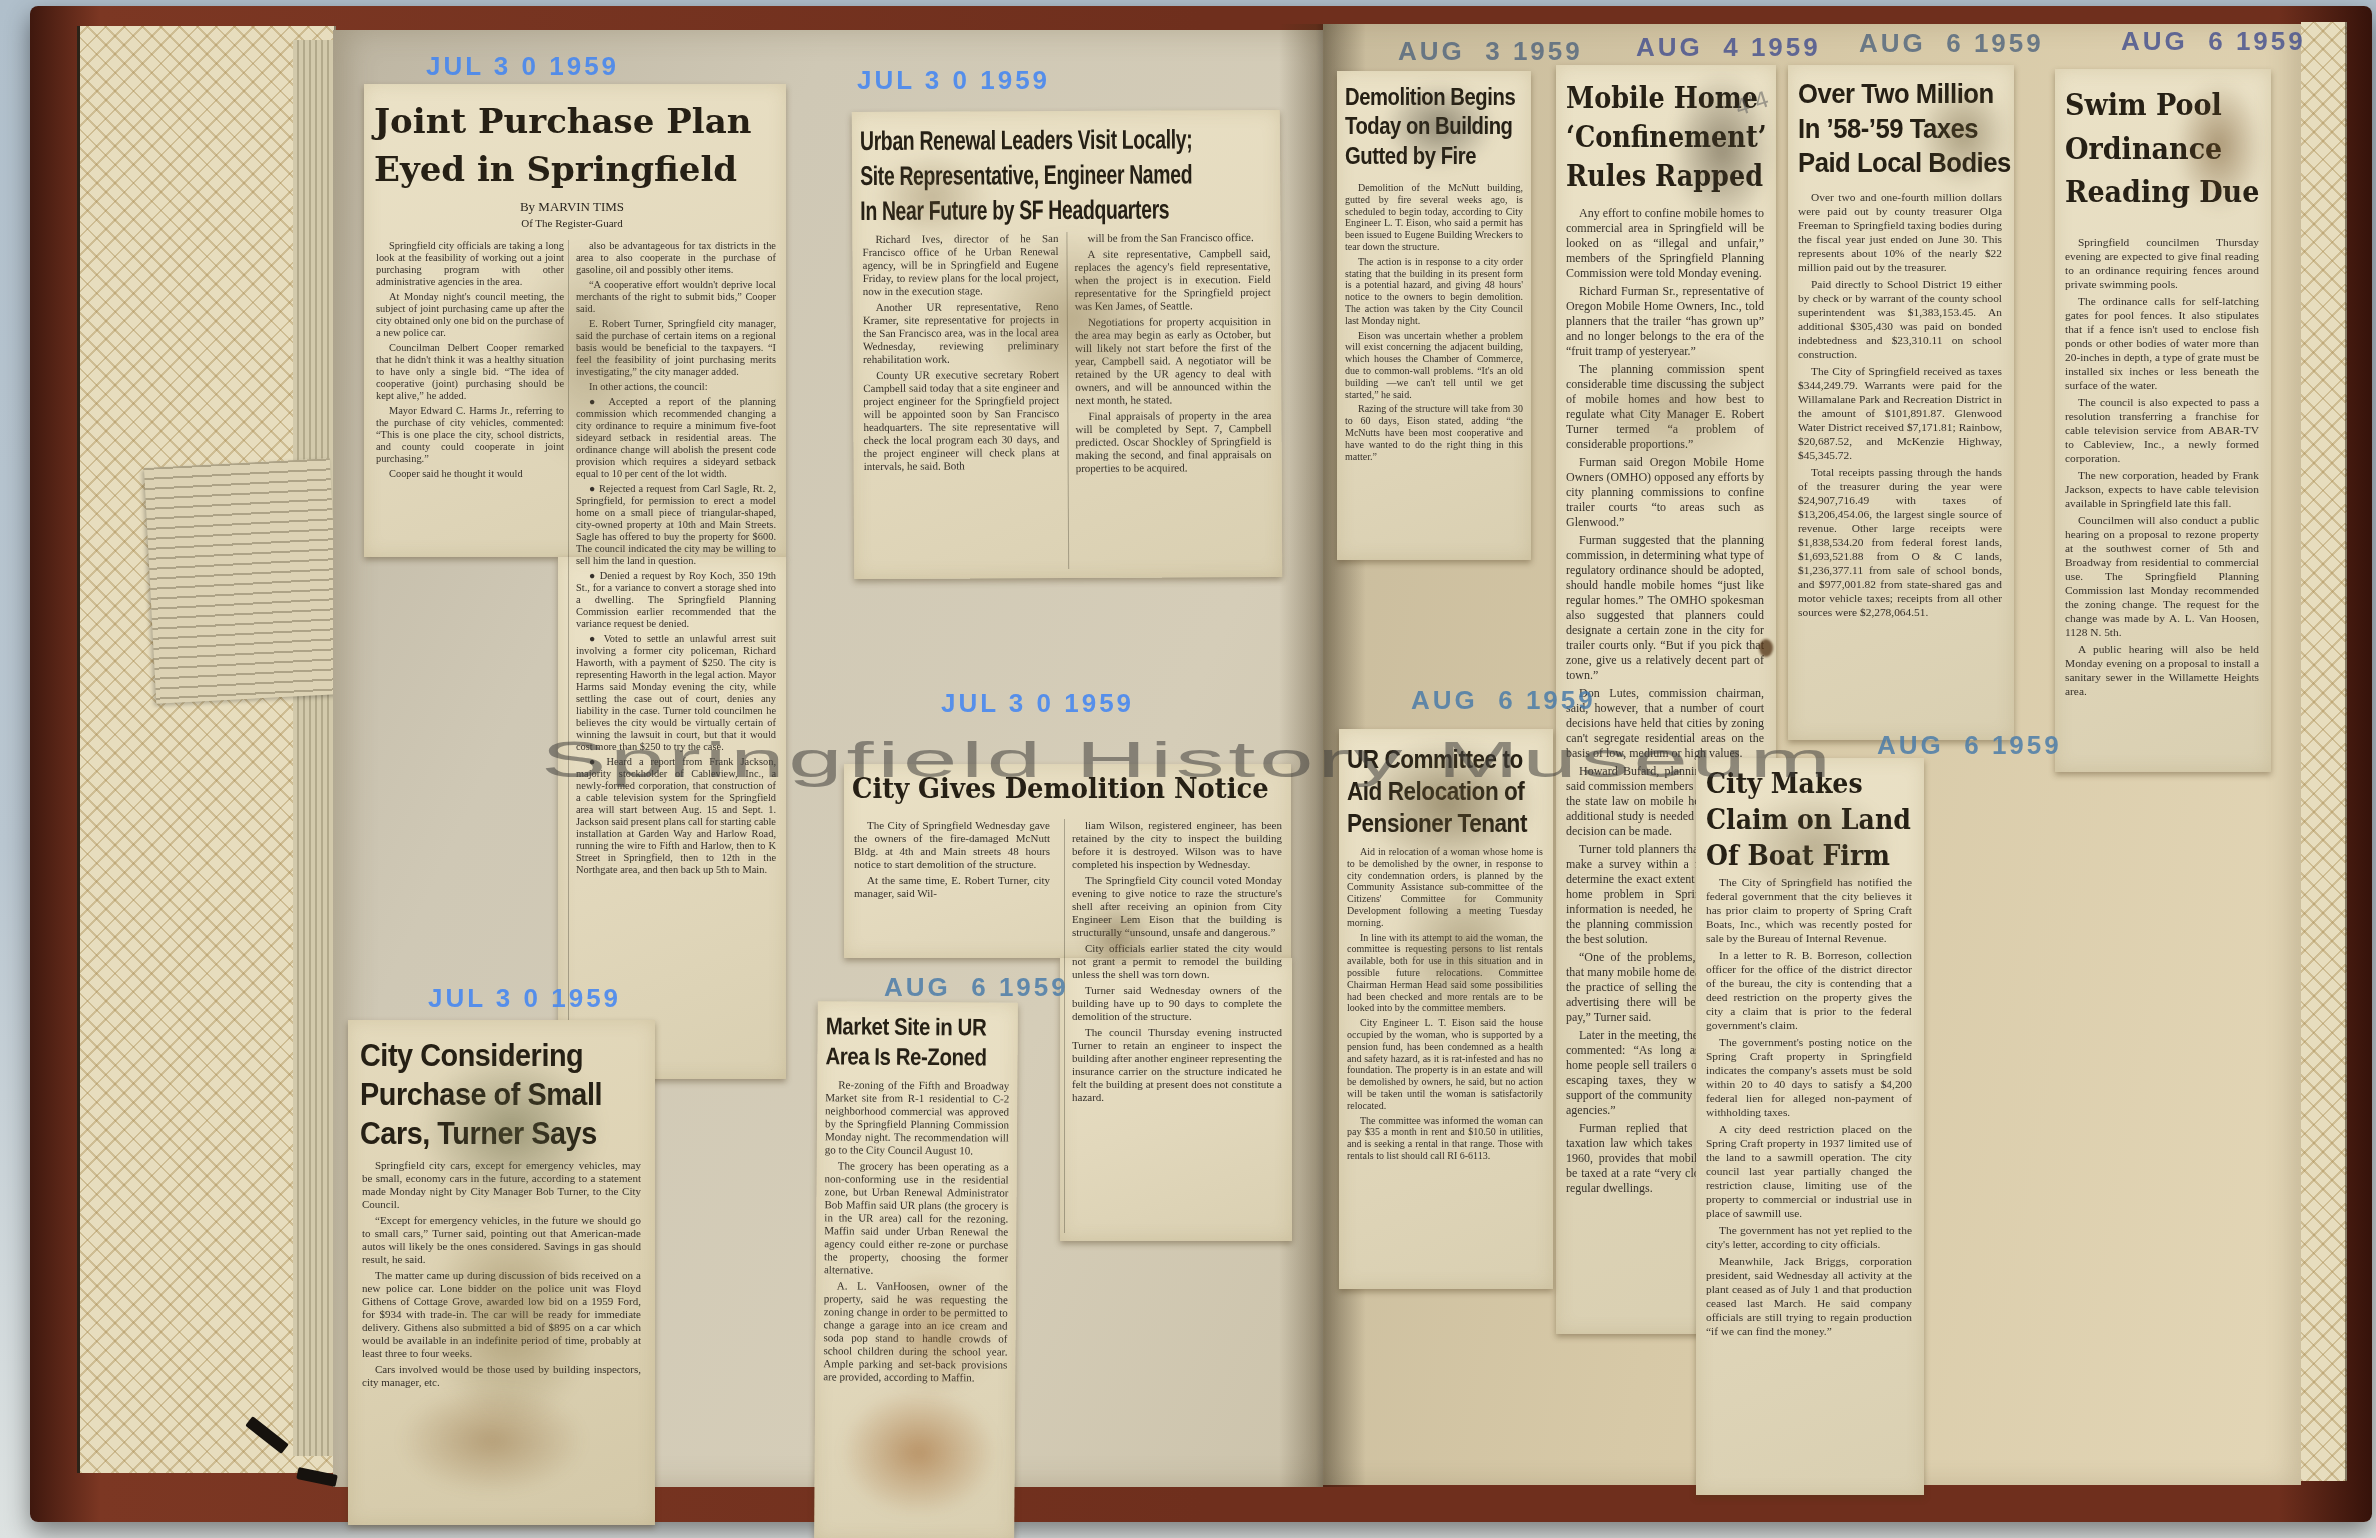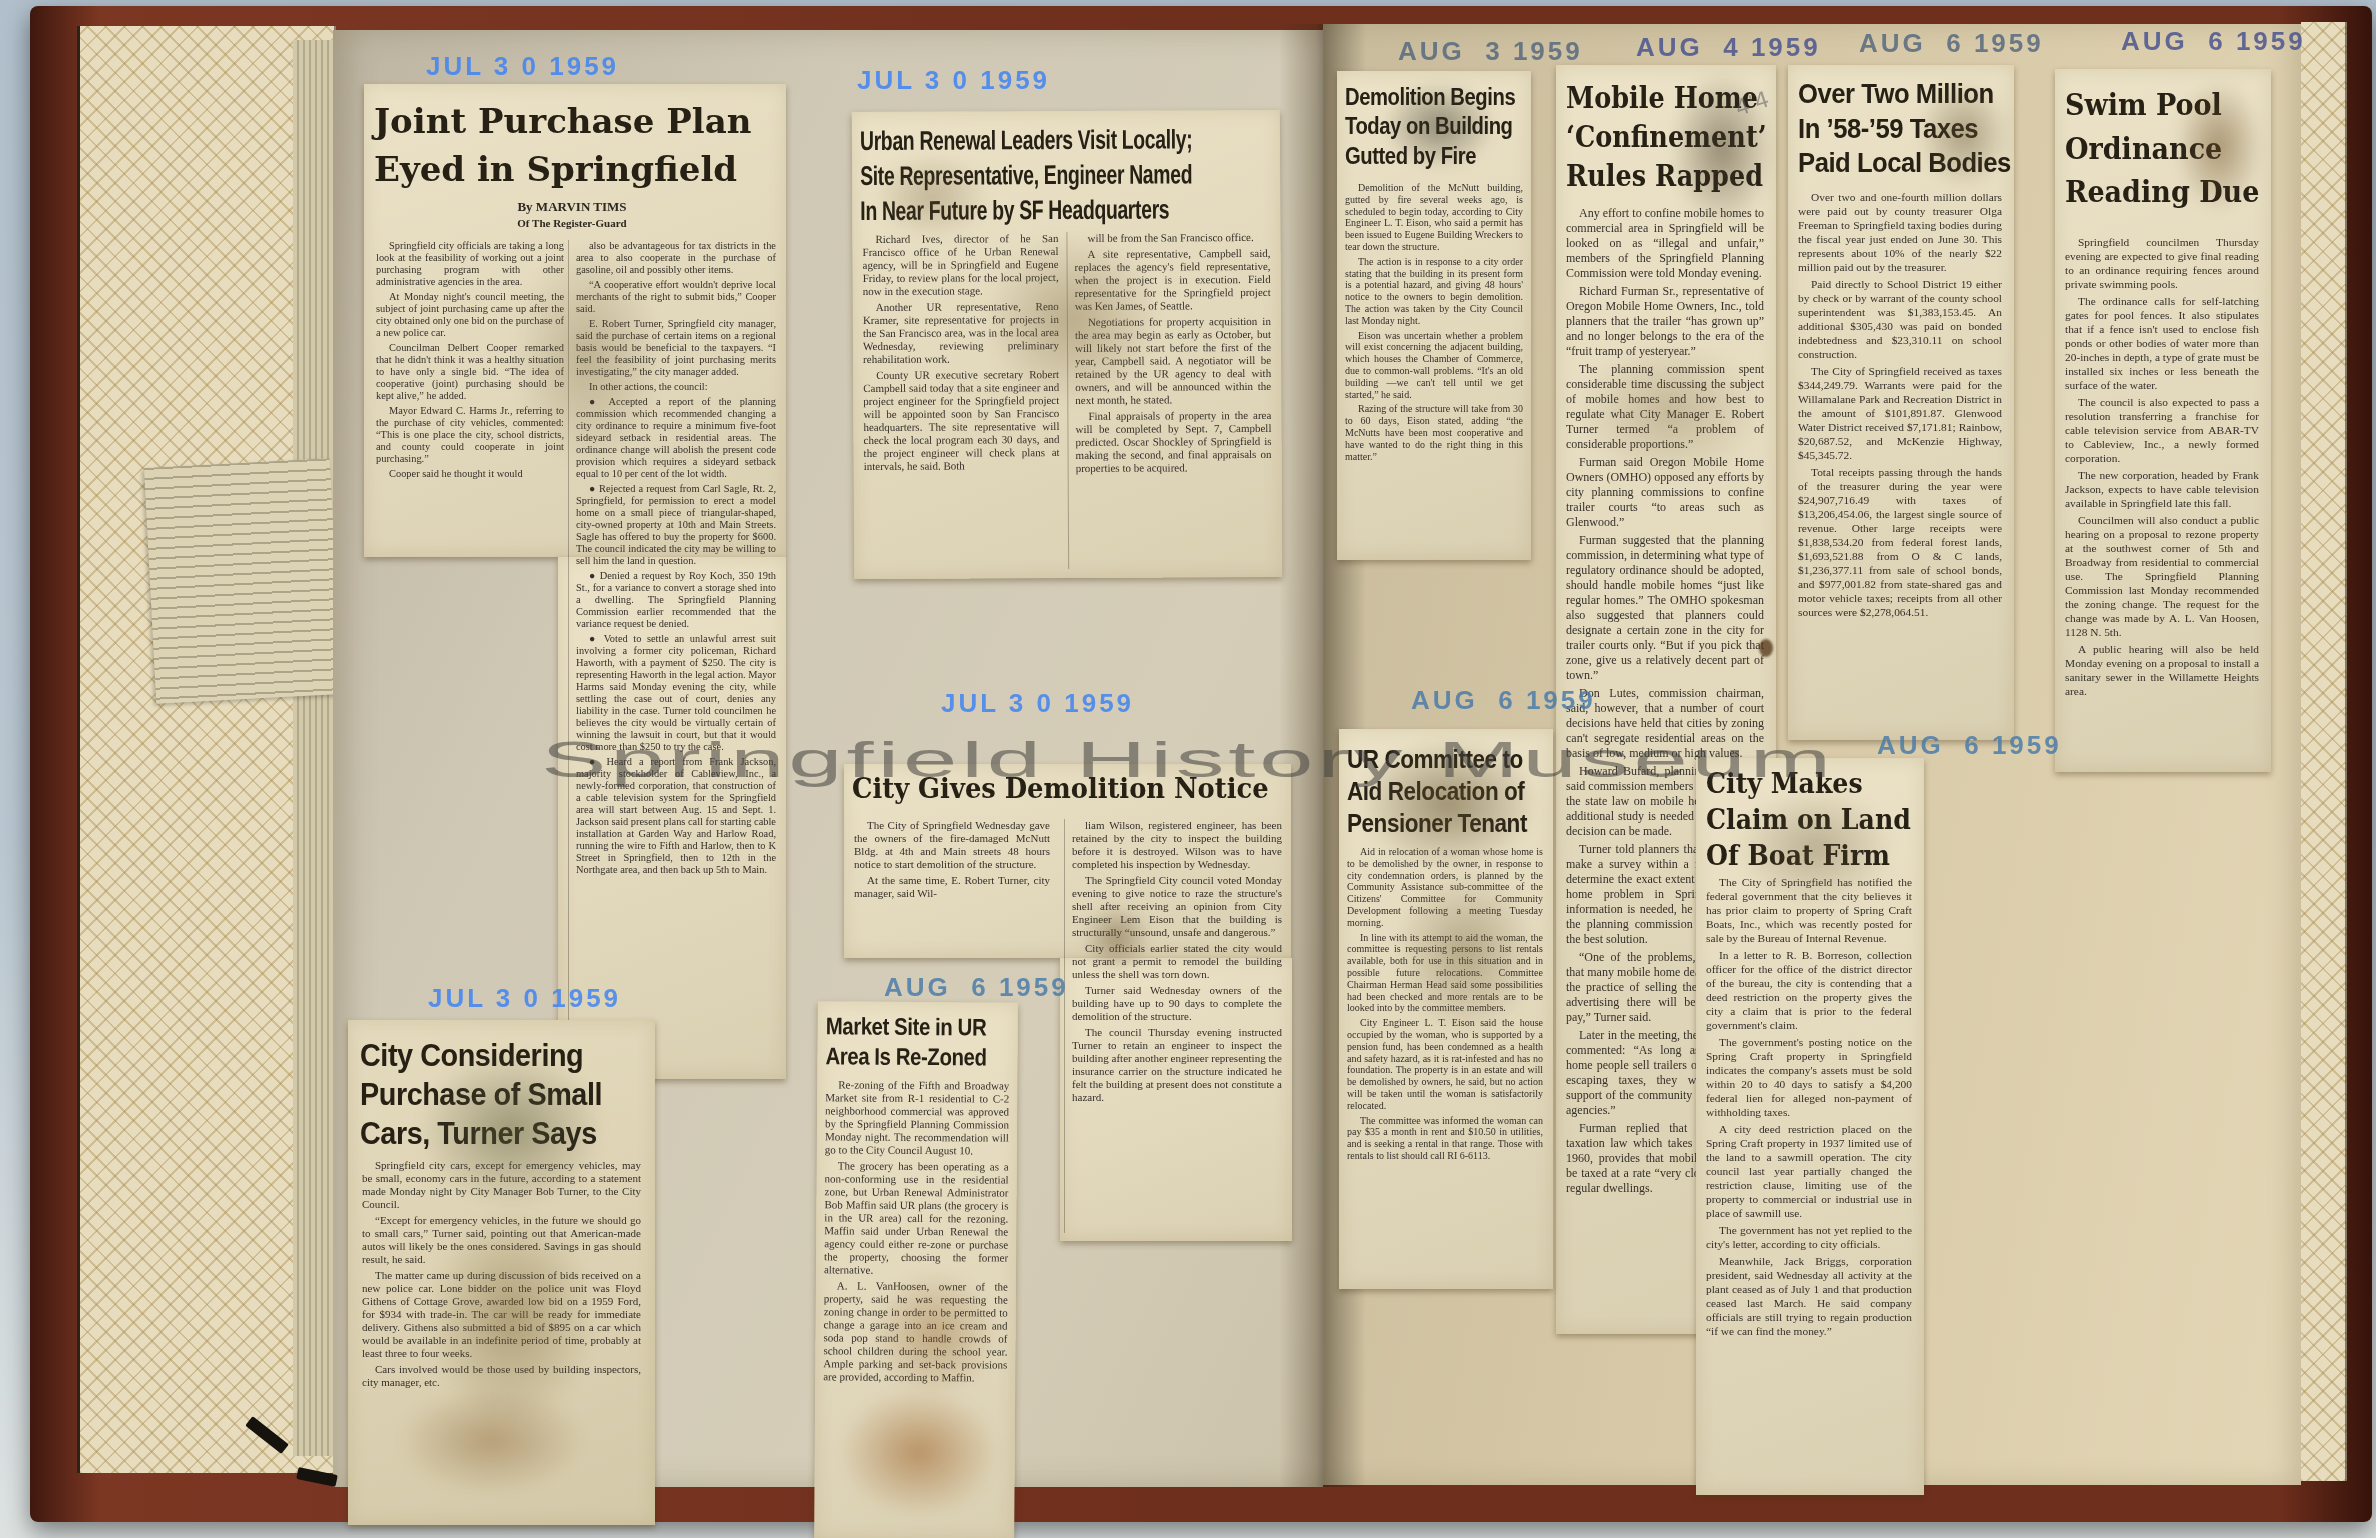--- a/index.html
+++ b/index.html
@@ -33,21 +33,21 @@
   .sans{font-family:"Liberation Sans",sans-serif;font-weight:700;letter-spacing:-0.5px}
   .col{position:absolute;overflow:hidden;text-align:justify;z-index:3;
        font-family:"Liberation Serif",serif;color:#35302a}
   .col p{margin:0 0 3px;text-indent:13px}
   .rule{border-left:1px solid rgba(45,40,28,.32);padding-left:7px}
   .t10{font-size:10px;line-height:11.8px}
   .t105{font-size:10.4px;line-height:12px}
   .t11{font-size:11px;line-height:13px}
   .t115{font-size:11.4px;line-height:14px}
   .t12{font-size:12px;line-height:15px}
-  .byline{position:absolute;text-align:center;font-weight:700;z-index:3;color:#2c2720}
+  .byline{position:absolute;text-align:center;font-weight:400;z-index:3;color:#2c2720}
   .stamp{position:absolute;z-index:12;font-family:"Liberation Sans",sans-serif;font-weight:700;
          font-size:26px;letter-spacing:3px;white-space:pre;opacity:.82}
   .purple{color:#3b82f6}.blue{color:#477aa9}.steel{color:#53677e}.navy{color:#46518f}
   .stain{position:absolute;filter:blur(6px);border-radius:50%;z-index:4;pointer-events:none}
   .spot{position:absolute;filter:blur(1px);border-radius:50%;z-index:4;pointer-events:none}
   .wm{position:absolute;z-index:50;left:50%;top:731px;transform:translateX(-50%) scaleX(1.95);
       transform-origin:center;font-family:"Liberation Sans",sans-serif;font-size:50px;
       color:rgba(68,66,62,.55);white-space:nowrap;letter-spacing:2px}
   .mark{position:absolute;z-index:12;background:#16120e;border-radius:2px}
   .pencil{position:absolute;z-index:12;font-family:"DejaVu Sans",sans-serif;

